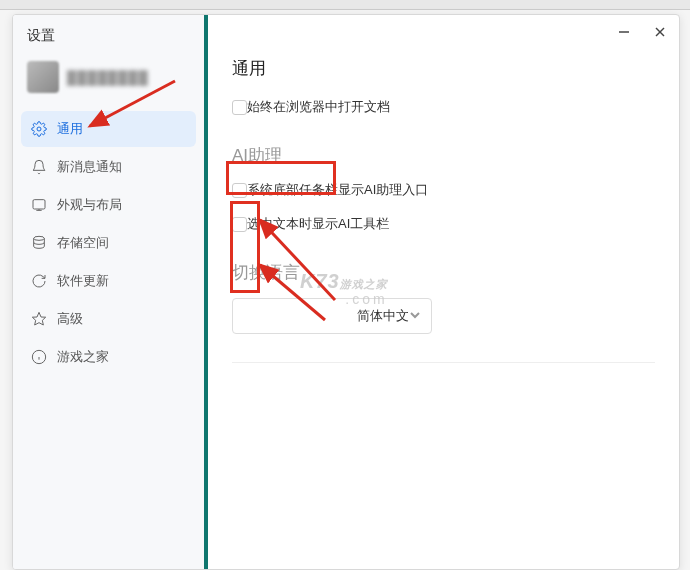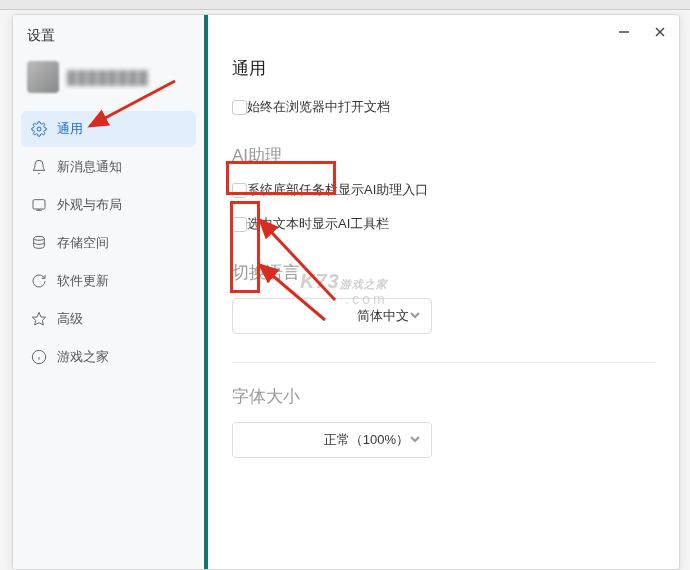--- a/index.html
+++ b/index.html
@@ -336,31 +336,20 @@
         <span class="chev">
           <svg viewBox="0 0 12 12">
               <polyline points="2 4 6 8 10 4"></polyline>
             </svg>
         </span>
       </div>
     </div>
 
     <hr class="divider">
 
-    <div class="section">
-      <div class="section-title">字体大小</div>
-      <div class="select">
-        <span>正常（100%）</span>
-        <span class="chev">
-          <svg viewBox="0 0 12 12">
-              <polyline points="2 4 6 8 10 4"></polyline>
-            </svg>
-        </span>
-      </div>
-    </div>
 
   </main>
 </div>
 
 <svg class="anno" style="left:80px;top:76px;width:100px;height:60px;">
   <defs>
       <marker id="ah1" markerWidth="8" markerHeight="8" refX="6" refY="3" orient="auto">
         <polygon points="0 0, 7 3, 0 6" fill="#d92c20"></polygon>
       </marker>
     </defs>

